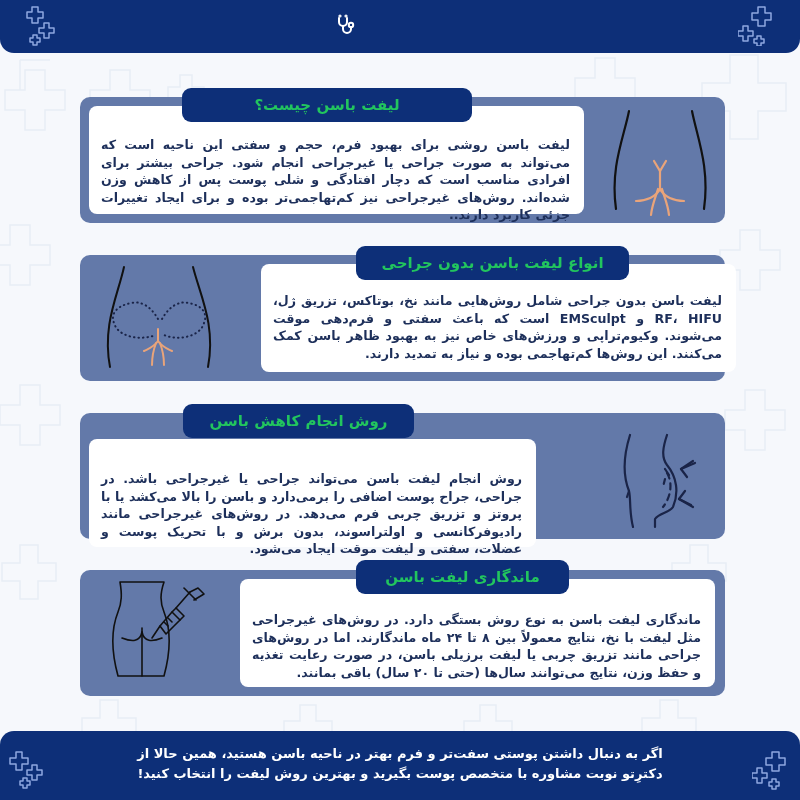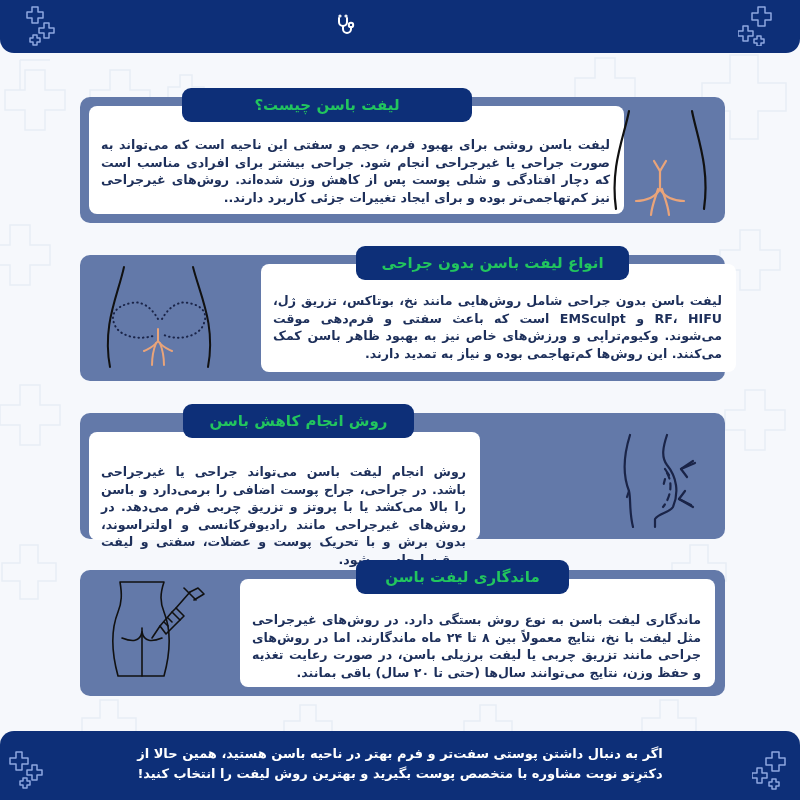--- a/index.html
+++ b/index.html
@@ -96,21 +96,21 @@
   <svg class="corner-icon" style="left:738px;top:4px" width="40" height="42" viewBox="0 0 40 42">
     <g fill="none" stroke="#8ea8e0" stroke-width="1.5" stroke-linejoin="round">
       <path d="M20 3 h7 v6 h6 v7 h-6 v6 h-7 v-6 h-6 v-7 h6z"></path>
       <path d="M5 22 h5 v5 h5 v5 h-5 v5 h-5 v-5 h-5 v-5 h5z"></path>
       <path d="M19 32 h4 v3 h3 v4 h-3 v3 h-4 v-3 h-3 v-4 h3z"></path>
     </g>
   </svg>
 </div>
 
 <div class="card" style="top:97px;height:126px;">
-  <div class="card-body" style="left:9px;top:9px;width:535px;height:108px;padding-top:30px;">لیفت باسن روشی برای بهبود فرم، حجم و سفتی این ناحیه است که می‌تواند به صورت جراحی یا غیرجراحی انجام شود. جراحی بیشتر برای افرادی مناسب است که دچار افتادگی و شلی پوست پس از کاهش وزن شده‌اند. روش‌های غیرجراحی نیز کم‌تهاجمی‌تر بوده و برای ایجاد تغییرات جزئی کاربرد دارند..</div>
+  <div class="card-body" style="left:9px;top:9px;width:495px;height:108px;padding-top:30px;">لیفت باسن روشی برای بهبود فرم، حجم و سفتی این ناحیه است که می‌تواند به صورت جراحی یا غیرجراحی انجام شود. جراحی بیشتر برای افرادی مناسب است که دچار افتادگی و شلی پوست پس از کاهش وزن شده‌اند. روش‌های غیرجراحی نیز کم‌تهاجمی‌تر بوده و برای ایجاد تغییرات جزئی کاربرد دارند..</div>
   <svg class="illus" style="left:520px;top:0px" width="120" height="126" viewBox="0 0 120 126">
     <g fill="none" stroke-linecap="round">
       <path d="M29 14 C24 40 10 70 16 112" stroke="#111" stroke-width="2.2"></path>
       <path d="M92 14 C97 40 110 70 104 112" stroke="#111" stroke-width="2.2"></path>
       <g stroke="#e9a47a" stroke-width="2.2">
         <path d="M54 64 L60 74 L66 64"></path>
         <path d="M60 74 V92"></path>
         <path d="M60 92 C56 100 46 104 36 104"></path>
         <path d="M60 92 C64 100 74 104 84 104"></path>
         <path d="M58 92 C55 102 52 108 51 118"></path>
@@ -137,21 +137,21 @@
         <path d="M76 88 C73 96 72 102 72 110"></path>
         <path d="M80 88 C83 96 84 102 84 110"></path>
       </g>
     </g>
   </svg>
   <div class="card-body" style="left:160px;top:9px;width:475px;height:108px;padding-top:28px;margin-left:21px;">لیفت باسن بدون جراحی شامل روش‌هایی مانند نخ، بوتاکس، تزریق ژل، RF، HIFU و EMSculpt است که باعث سفتی و فرم‌دهی موقت می‌شوند. وکیوم‌تراپی و ورزش‌های خاص نیز به بهبود ظاهر باسن کمک می‌کنند. این روش‌ها کم‌تهاجمی بوده و نیاز به تمدید دارند.</div>
 </div>
 <div class="card-title" style="left:356px;top:246px;width:273px;">انواع لیفت باسن بدون جراحی</div>
 
 <div class="card" style="top:413px;height:126px;">
-  <div class="card-body" style="left:9px;top:19px;width:391px;height:108px;padding-top:31px;">روش انجام لیفت باسن می‌تواند جراحی یا غیرجراحی باشد. در جراحی، جراح پوست اضافی را برمی‌دارد و باسن را بالا می‌کشد یا با پروتز و تزریق چربی فرم می‌دهد. در روش‌های غیرجراحی مانند رادیوفرکانسی و اولتراسوند، بدون برش و با تحریک پوست و عضلات، سفتی و لیفت موقت ایجاد می‌شود.</div>
+  <div class="card-body" style="left:9px;top:26px;width:447px;height:108px;padding-top:31px;">روش انجام لیفت باسن می‌تواند جراحی یا غیرجراحی باشد. در جراحی، جراح پوست اضافی را برمی‌دارد و باسن را بالا می‌کشد یا با پروتز و تزریق چربی فرم می‌دهد. در روش‌های غیرجراحی مانند رادیوفرکانسی و اولتراسوند، بدون برش و با تحریک پوست و عضلات، سفتی و لیفت موقت ایجاد می‌شود.</div>
   <svg class="illus" style="left:515px;top:0px" width="125" height="126" viewBox="0 0 125 126">
     <g fill="none" stroke="#1a2448" stroke-width="2.2" stroke-linecap="round" stroke-linejoin="round">
       <path d="M35 22 C30 38 26 58 34 78 C36 86 34 98 38 114"></path>
       <path d="M34 78 L32 84"></path>
       <path d="M72 22 C68 34 66 44 72 52 C82 64 84 80 78 94 C74 100 64 100 60 106 L60 114"></path>
       <path d="M70 56 L74 62"></path>
       <path d="M70 66 L68 74" stroke-dasharray="5 5"></path>
       <path d="M72 60 C78 70 76 84 68 94" stroke-dasharray="6 5"></path>
       <path d="M98 48 L86 56 L92 64"></path>
       <path d="M86 56 L100 50"></path>

